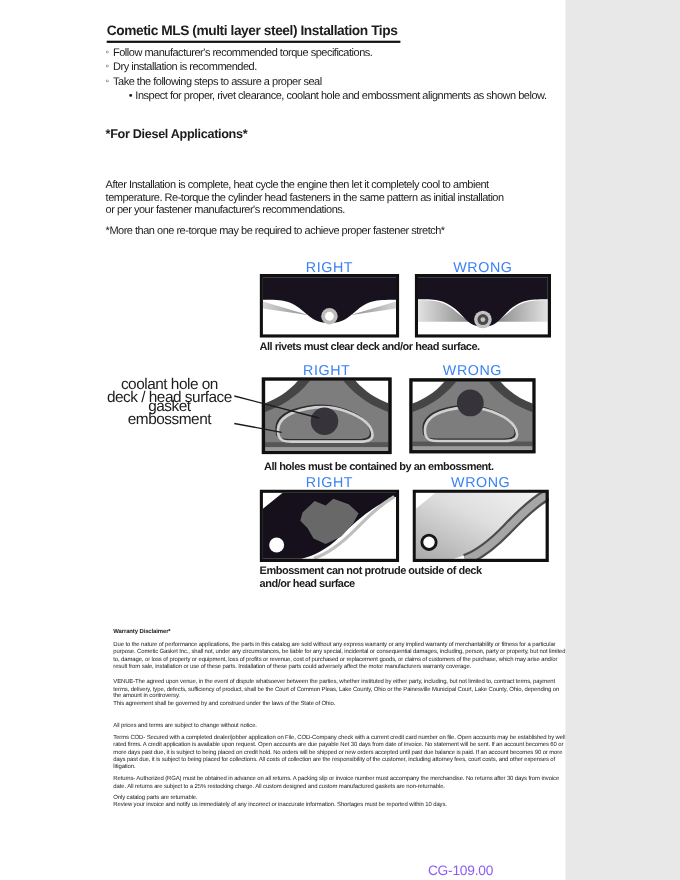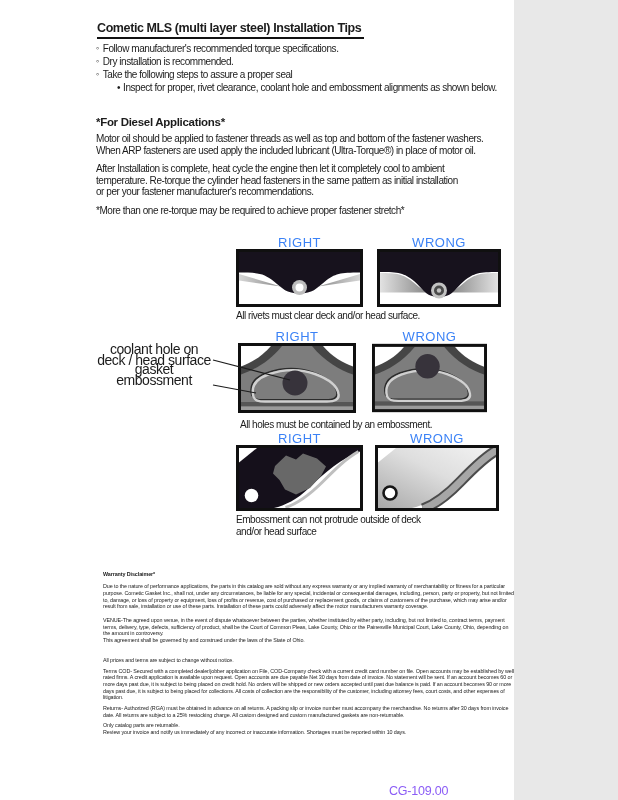--- a/index.html
+++ b/index.html
@@ -32,21 +32,21 @@
 
   
   .diagrams{position:absolute;left:0;top:233px;width:618px;height:312px;}
   .rw-label{
     position:absolute;font-size:13px;letter-spacing:0.5px;text-align:center;
     color:#3b82f6;white-space:nowrap;
   }
   .rw-l{left:236px;width:127px;}
   .rw-r{left:377px;width:124px;}
   .dbox{position:absolute;display:block;}
-  .caption{position:absolute;font-size:10px;letter-spacing:-0.45px;white-space:pre-line;line-height:12px;}
+  .caption{position:absolute;font-size:10px;letter-spacing:-0.45px;white-space:pre-line;line-height:12px;font-weight:bold;}
   .side-label{
     position:absolute;left:96px;width:116px;text-align:center;
     font-size:14px;line-height:11px;letter-spacing:-0.45px;white-space:pre-line;
   }
   .leader-overlay{position:absolute;left:0;top:0;width:618px;height:312px;pointer-events:none;}
 
   
   .legal{position:absolute;left:103px;top:571px;width:412px;font-size:5.4px;line-height:6.7px;letter-spacing:-0.1px;color:#222;}
   .legal .lg-h{font-weight:bold;margin:0 0 5.5px 0;}
   .legal p{margin:0 0 7px 0;white-space:pre-line;}
@@ -62,22 +62,20 @@
   <div class="title">Cometic MLS (multi layer steel) Installation Tips</div>
 
   <div class="bullets">
     <div class="bullet-row lvl1">Follow manufacturer's recommended torque specifications.</div>
     <div class="bullet-row lvl1">Dry installation is recommended.</div>
     <div class="bullet-row lvl1">Take the following steps to assure a proper seal</div>
     <div class="bullet-row lvl2">Inspect for proper, rivet clearance, coolant hole and embossment alignments as shown below.</div>
   </div>
 
   <div class="diesel-heading">*For Diesel Applications*</div>
-  <div class="para para1">Motor oil should be applied to fastener threads as well as top and bottom of the fastener washers.
-When ARP fasteners are used apply the included lubricant (Ultra-Torque®) in place of motor oil.</div>
   <div class="para para2">After Installation is complete, heat cycle the engine then let it completely cool to ambient
 temperature. Re-torque the cylinder head fasteners in the same pattern as initial installation
 or per your fastener manufacturer's recommendations.</div>
   <div class="note">*More than one re-torque may be required to achieve proper fastener stretch*</div>
 
   <div class="diagrams">
 
     <span class="rw-label rw-l" style="top:2px">RIGHT</span>
     <span class="rw-label rw-r" style="top:2px">WRONG</span>
 

